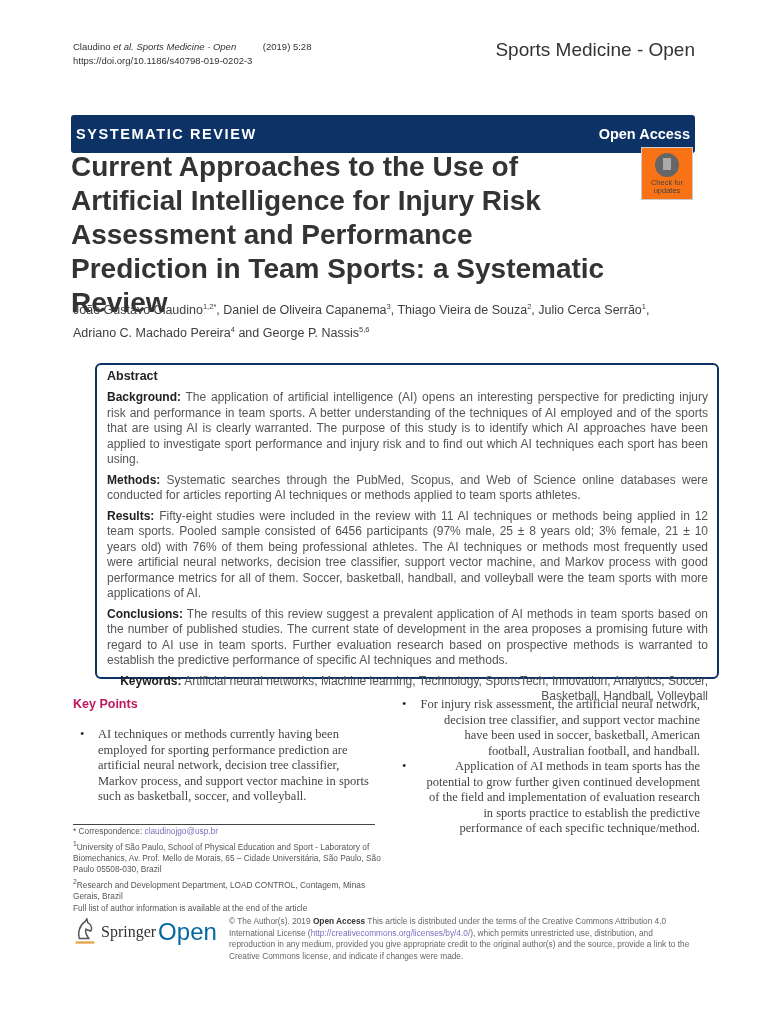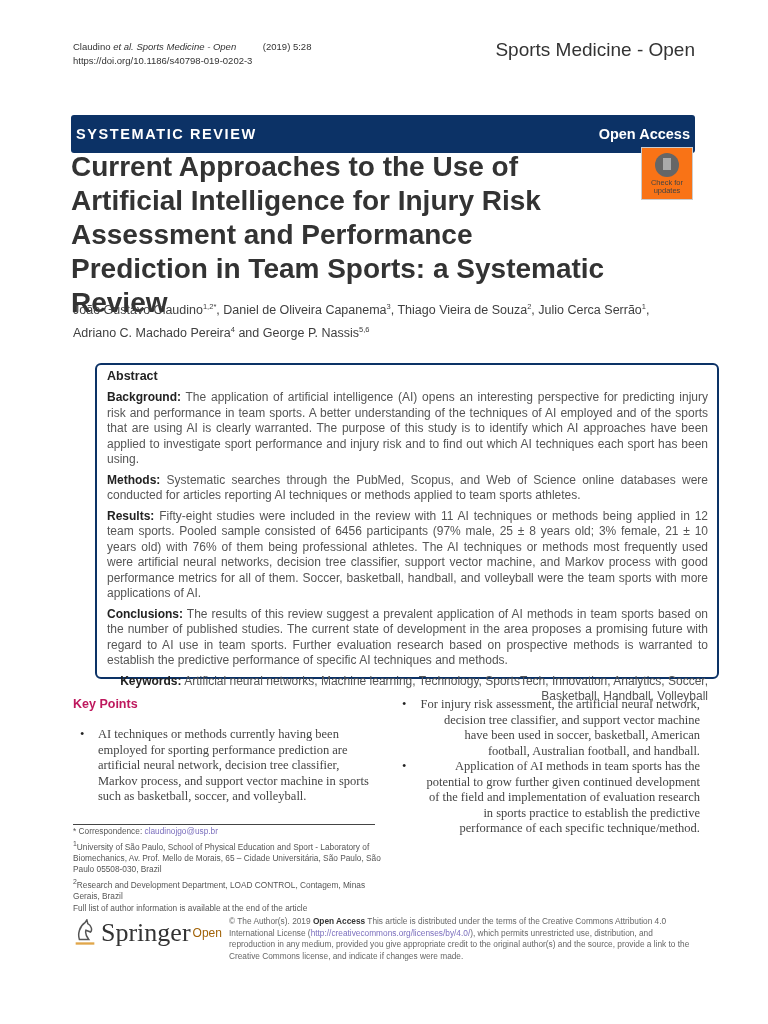--- a/index.html
+++ b/index.html
@@ -28,22 +28,22 @@
   .kp-left { left: 78px; top: 727px; width: 300px; }
   .kp-right { left: 400px; top: 697px; width: 300px; text-align: right; }
   ul.kp { margin: 0; padding: 0; list-style: none; }
   ul.kp li { position: relative; padding-left: 20px; font-family: "Liberation Serif", "DejaVu Serif", serif; font-size: 12.5px; line-height: 15.5px; color: #444; }
   ul.kp li::before { content: "•"; position: absolute; left: 2px; top: 0; color: #222; }
   .fn-rule { left: 73px; top: 824px; width: 302px; height: 1px; background: #444; }
   .footnotes { left: 73px; top: 826px; width: 310px; font-size: 8.3px; line-height: 11.5px; color: #555; }
   .footnotes .mail { color: #7b6fbd; }
   .springer { left: 73px; top: 918px; display: flex; align-items: center; }
   .springer .horse { width: 24px; height: 28px; position: relative; }
-  .springer .sp { font-family: "Liberation Serif", "DejaVu Serif", serif; font-size: 26px; color: #333; margin-left: 4px; }
-  .springer .op { font-size: 12px; color: #a16207; margin-left: 2px; }
+  .springer .sp { font-family: "Liberation Serif", "DejaVu Serif", serif; font-size: 16px; color: #333; margin-left: 4px; }
+  .springer .op { font-size: 24px; color: #0369a1; margin-left: 2px; }
   .license { left: 229px; top: 916px; width: 470px; font-size: 8.3px; line-height: 11.5px; color: #666; }
   .license b { color: #333; }
   .license .url { color: #7b6fbd; }
 </style>
 </head>
 <body>
 
 <div class="abs header-left">
   <div class="cit-row">
     <span>Claudino</span>

